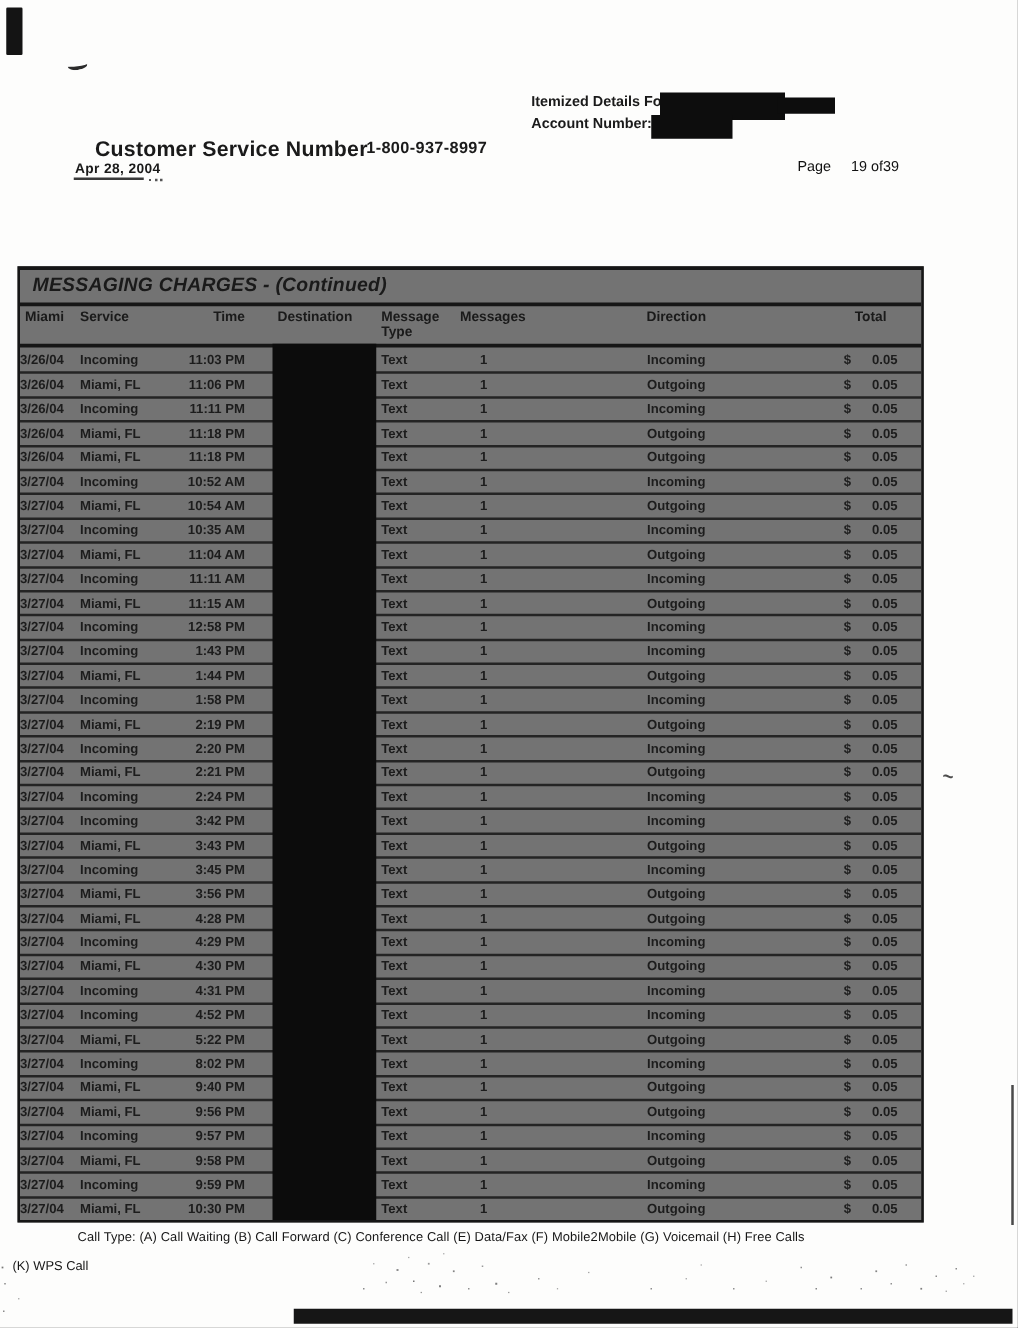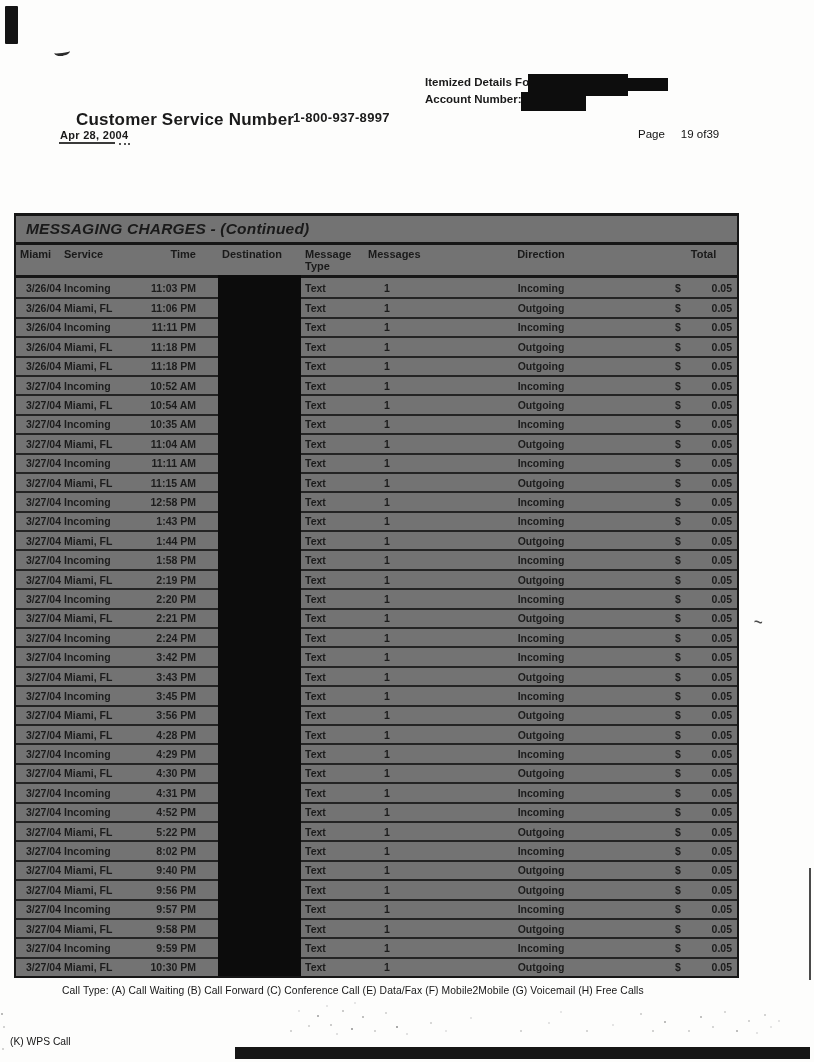--- a/index.html
+++ b/index.html
@@ -49,40 +49,40 @@
   .bill-table{left:14px;top:213px;width:721px;border:2px solid #161616;border-top-width:3px;
               background:#737373;}
   .t-title{height:26px;line-height:26px;padding-left:10px;border-bottom:3px solid #161616;
            font-size:15.5px;font-weight:700;font-style:italic;letter-spacing:.2px;}
   .thead{display:flex;height:30px;border-bottom:3px solid #161616;font-size:11px;font-weight:700;}
   .thead .cell{padding-top:3px;line-height:12px;}
   .trow{display:flex;height:19.4px;box-sizing:border-box;font-size:10.5px;font-weight:700;
         color:#1c1c1c;align-items:center;}
   .trow + .trow{border-top:2px solid #242424;}
   .cell{box-sizing:border-box;overflow:visible;white-space:nowrap;}
-  .c-date{width:48px;padding-left:10px;}
+  .c-date{width:48px;}
   .c-service{width:80px;}
   .c-time{width:52px;text-align:right;}
   .c-dest{width:105px;}
   .c-type{width:62px;padding-left:4px;}
   .c-msgs{width:48px;text-align:center;}
   .c-dir{width:260px;text-align:center;}
-  .c-total{flex:1;display:flex;justify-content:space-between;padding:0 5px 0 4px;}
+  .c-total{flex:1;display:flex;justify-content:space-between;padding:0 19px 0 4px;}
   .thead .c-date{padding-left:4px;}
   .thead .c-time{}
   .thead .c-dest{padding-left:26px;white-space:nowrap;}
   .thead .c-type{white-space:normal;}
   .thead .c-msgs{text-align:left;padding-left:5px;}
   .thead .c-dir{text-align:center;}
   .thead .c-total{display:block;text-align:center;padding-top:3px;}
   .dest-redaction{left:218px;top:275px;width:83px;height:701px;background:#0c0c0c;}
 
   
   .legend{left:14px;top:985px;font-size:10.3px;color:#161616;letter-spacing:.1px;margin-left:48px;}
-  .wps{left:10px;top:1008px;font-size:10.3px;color:#161616;margin-top:28px;}
+  .wps{left:10px;top:1008px;font-size:10.3px;color:#161616;}
 </style>
 </head>
 <body>
 
 <div class="page">
 
   <div class="abs bar-topleft"></div>
   <div class="abs squiggle"></div>
   <div class="abs noise"></div>
   <div class="abs right-line"></div>

